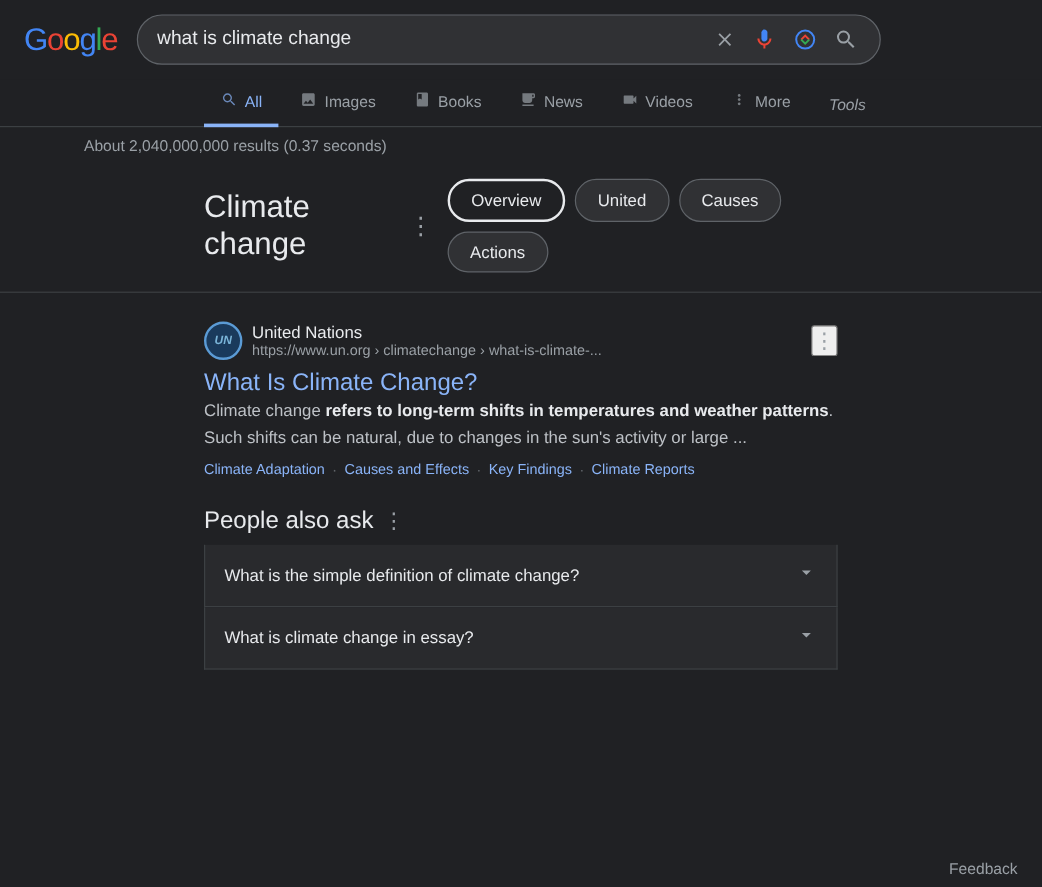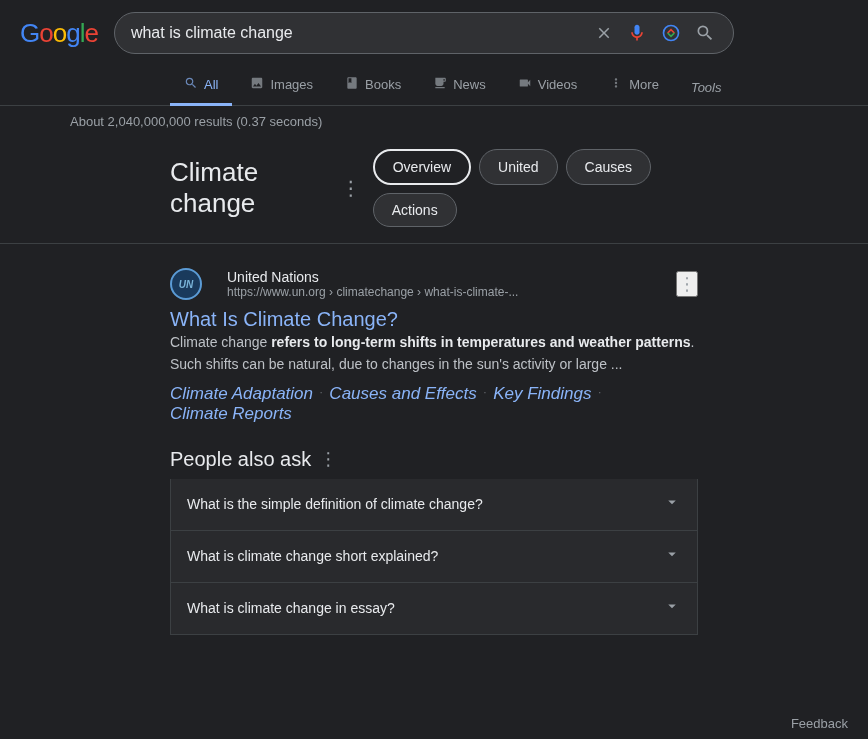--- a/index.html
+++ b/index.html
@@ -163,21 +163,21 @@
       margin: 8px 0;
     }
 
     
     .result-container {
       padding: 16px 170px;
     }
     .result-source {
       display: flex;
       align-items: center;
-      gap: 25px;
+      gap: 8px;
       margin-bottom: 8px;
     }
     .un-logo {
       width: 32px;
       height: 32px;
       border-radius: 50%;
       border: 2px solid #5b9bd5;
       display: flex;
       align-items: center;
       justify-content: center;
@@ -224,24 +224,23 @@
     .result-description strong {
       color: #e8eaed;
     }
     .result-links {
       display: flex;
       gap: 0;
       flex-wrap: wrap;
     }
     .result-link {
       color: #8ab4f8;
-      font-size: 17px;
+      font-size: 12px;
       text-decoration: none;
       cursor: pointer;
-      font-style: italic;
     }
     .result-link-sep {
       color: #5f6368;
       margin: 0 6px;
       font-size: 13px;
     }
 
     
     .paa-section {
       padding: 8px 170px 16px;
@@ -443,28 +442,20 @@
   </div>
   <div class="paa-item">
     <span class="paa-question">What is the simple definition of climate change?</span>
     <span class="paa-chevron">
       <svg width="18" height="18" viewBox="0 0 24 24" fill="#9aa0a6">
           <path d="M7 10l5 5 5-5z"></path>
         </svg>
     </span>
   </div>
   <div class="paa-item">
-    <span class="paa-question">What is climate change short explained?</span>
-    <span class="paa-chevron">
-      <svg width="18" height="18" viewBox="0 0 24 24" fill="#9aa0a6">
-          <path d="M7 10l5 5 5-5z"></path>
-        </svg>
-    </span>
-  </div>
-  <div class="paa-item">
     <span class="paa-question">What is climate change in essay?</span>
     <span class="paa-chevron">
       <svg width="18" height="18" viewBox="0 0 24 24" fill="#9aa0a6">
           <path d="M7 10l5 5 5-5z"></path>
         </svg>
     </span>
   </div>
 </div>
 
 <div class="footer">

